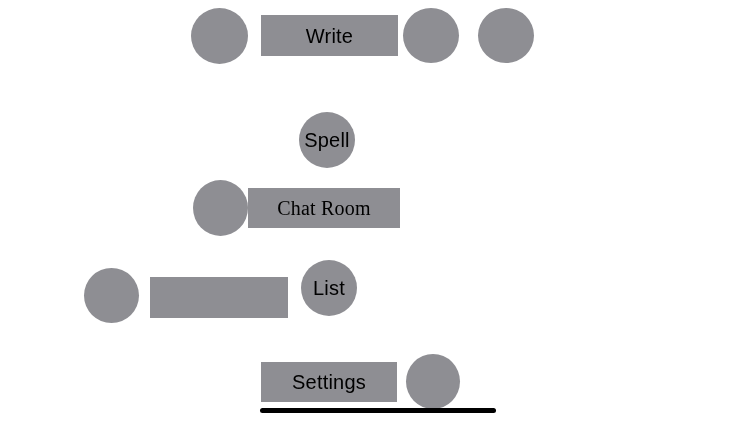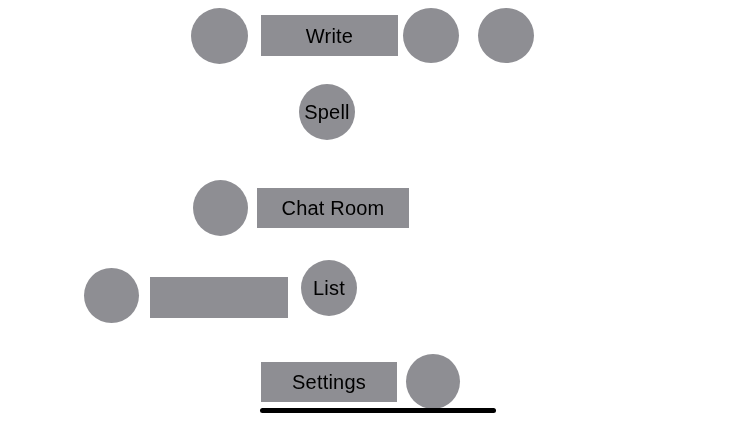--- a/index.html
+++ b/index.html
@@ -34,25 +34,25 @@
   .circle { border-radius: 50%; }
   .rect   { border-radius: 0; }
 
   
   .c-write-1   { left: 167px; top: 8px;   width: 57px;  height: 56px; }
   .r-write     { left: 237px; top: 15px;  width: 137px; height: 41px; }
   .c-write-2   { left: 379px; top: 8px;   width: 56px;  height: 55px; }
   .c-write-3   { left: 454px; top: 8px;   width: 56px;  height: 55px; }
 
   
-  .c-spell     { left: 275px; top: 84px; width: 56px;  height: 56px; }
+  .c-spell     { left: 275px; top: 112px; width: 56px;  height: 56px; }
 
   
   .c-chat      { left: 169px; top: 180px; width: 55px;  height: 56px; }
-  .r-chat      { left: 233px; top: 188px; width: 152px; height: 40px; }
+  .r-chat      { left: 224px; top: 188px; width: 152px; height: 40px; font-family: Liberation Serif, serif; }
 
   
   .c-list-1    { left: 60px;  top: 268px; width: 55px;  height: 55px; }
   .r-list      { left: 126px; top: 277px; width: 138px; height: 41px; }
   .c-list      { left: 277px; top: 260px; width: 56px;  height: 56px; }
 
   
   .r-settings  { left: 237px; top: 362px; width: 136px; height: 40px; }
   .c-settings  { left: 382px; top: 354px; width: 54px;  height: 55px; }
 

